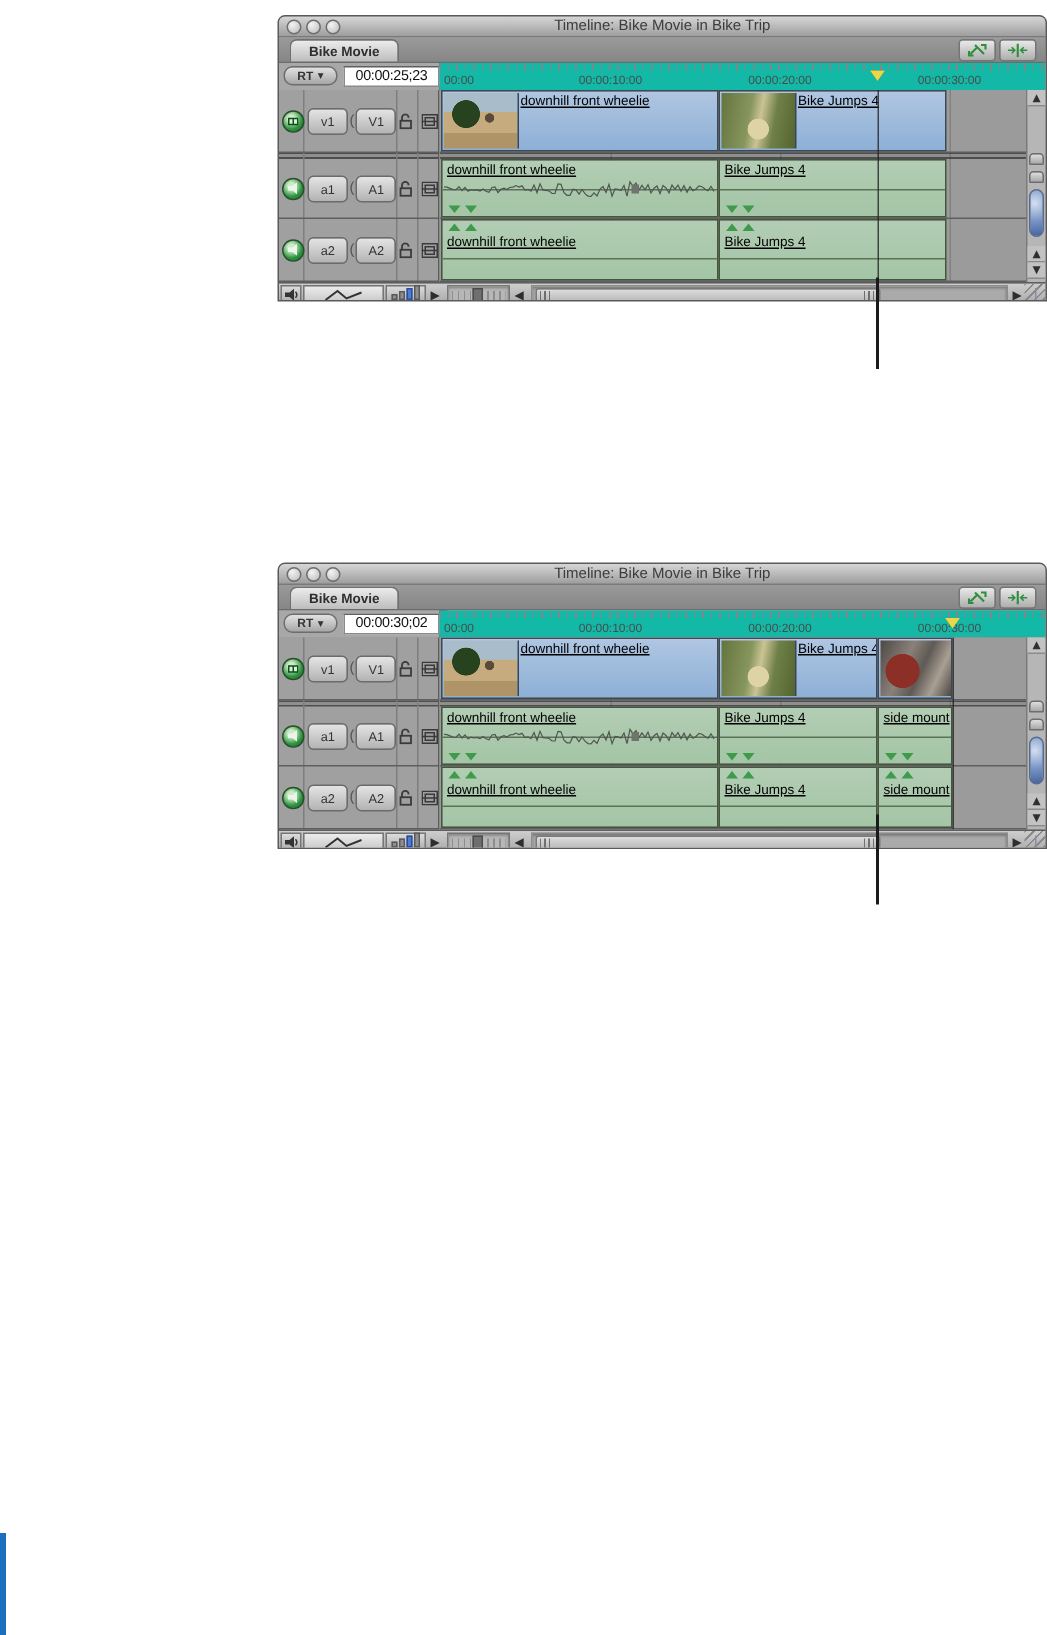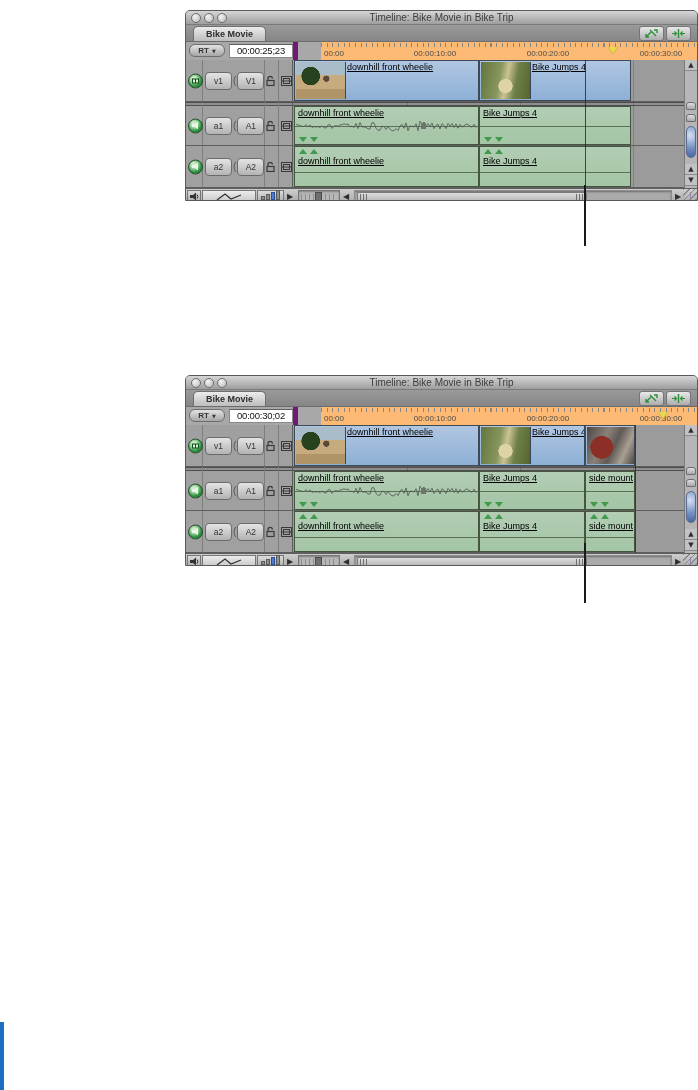--- a/index.html
+++ b/index.html
@@ -26,22 +26,22 @@
   
   .controlrow{position:relative;height:18px;background:#a8a8a8;}
   .ctl-left{position:absolute;left:0;top:0;width:107px;height:18px;border-right:5px solid #701a75;}
   .rt{position:absolute;left:3px;top:2px;width:36px;height:13px;border:1px solid #6d6d6d;border-radius:6px;
         background:linear-gradient(#e2e2e2,#a6a6a6);font-size:8px;font-weight:bold;color:#333;
         display:flex;align-items:center;justify-content:center;gap:3px;padding:0;}
   .rt .caret{font-size:5px;font-family:"DejaVu Sans",sans-serif;}
   .timecode{position:absolute;left:43px;top:2px;width:62px;height:12px;background:#fff;
         border:1px solid #8a8a8a;border-top-color:#5f5f5f;font-size:9.5px;color:#111;
         text-align:center;line-height:12px;letter-spacing:-0.2px;}
-  .ruler{position:absolute;left:107px;top:0;right:0;height:18px;background:#fdba74;
-        border-bottom:1px solid #5c5c5c;overflow:hidden;margin-left:28px;}
+  .ruler{position:absolute;left:107px;top:0;right:0;height:18px;background:#14b8a6;
+        border-bottom:1px solid #5c5c5c;overflow:hidden;}
   .ruler .ticks{position:absolute;left:0;right:0;top:1px;height:4px;
         background:repeating-linear-gradient(90deg,#868686 0 1px,transparent 1px 5.65px);}
   .rlabel{position:absolute;top:7px;font-size:8px;color:#4a4a4a;white-space:nowrap;}
   .rlabel.centered{transform:translateX(-50%);}
   .ph-head{position:absolute;top:5px;width:0;height:0;border-left:5px solid transparent;
         border-right:5px solid transparent;border-top:7px solid #e9d94a;
         filter:drop-shadow(0 0 0.5px #6b5c12);transform:translateX(-5px);}
   
   .tl-body{position:relative;height:128px;background:#9c9c9c;}
   .headers{position:absolute;left:0;top:0;width:107px;height:128px;background:#a0a0a0;

